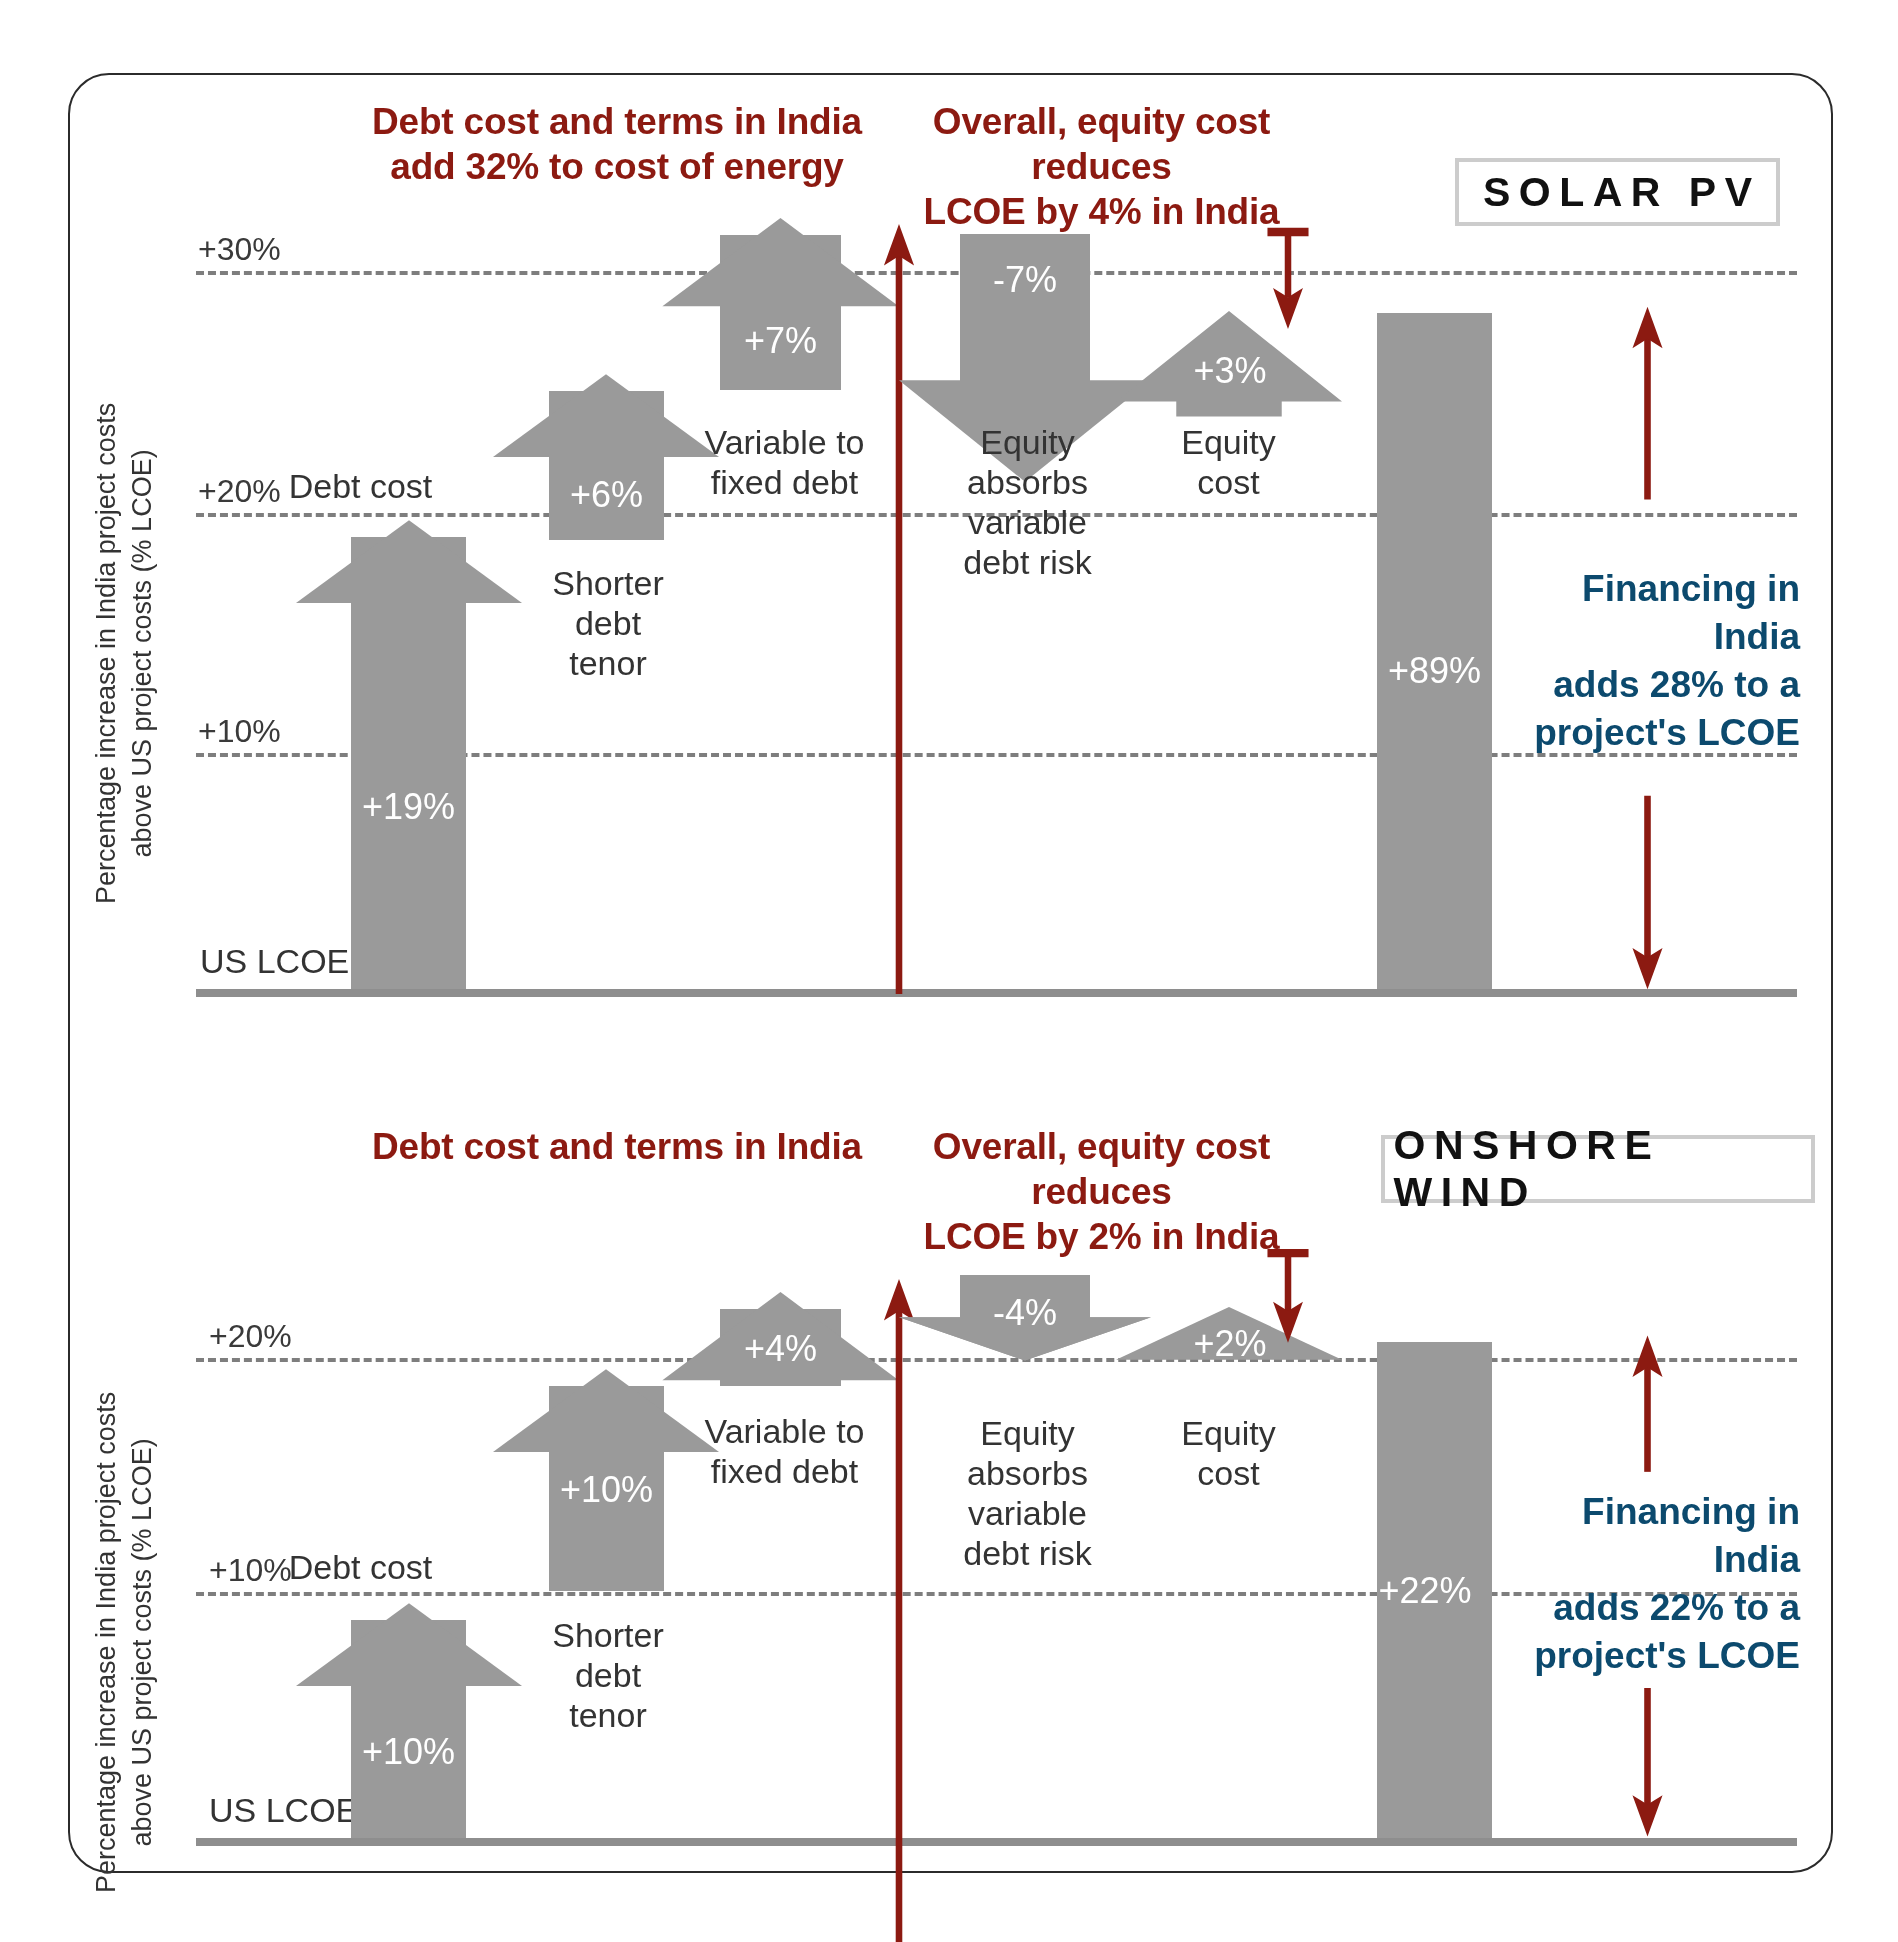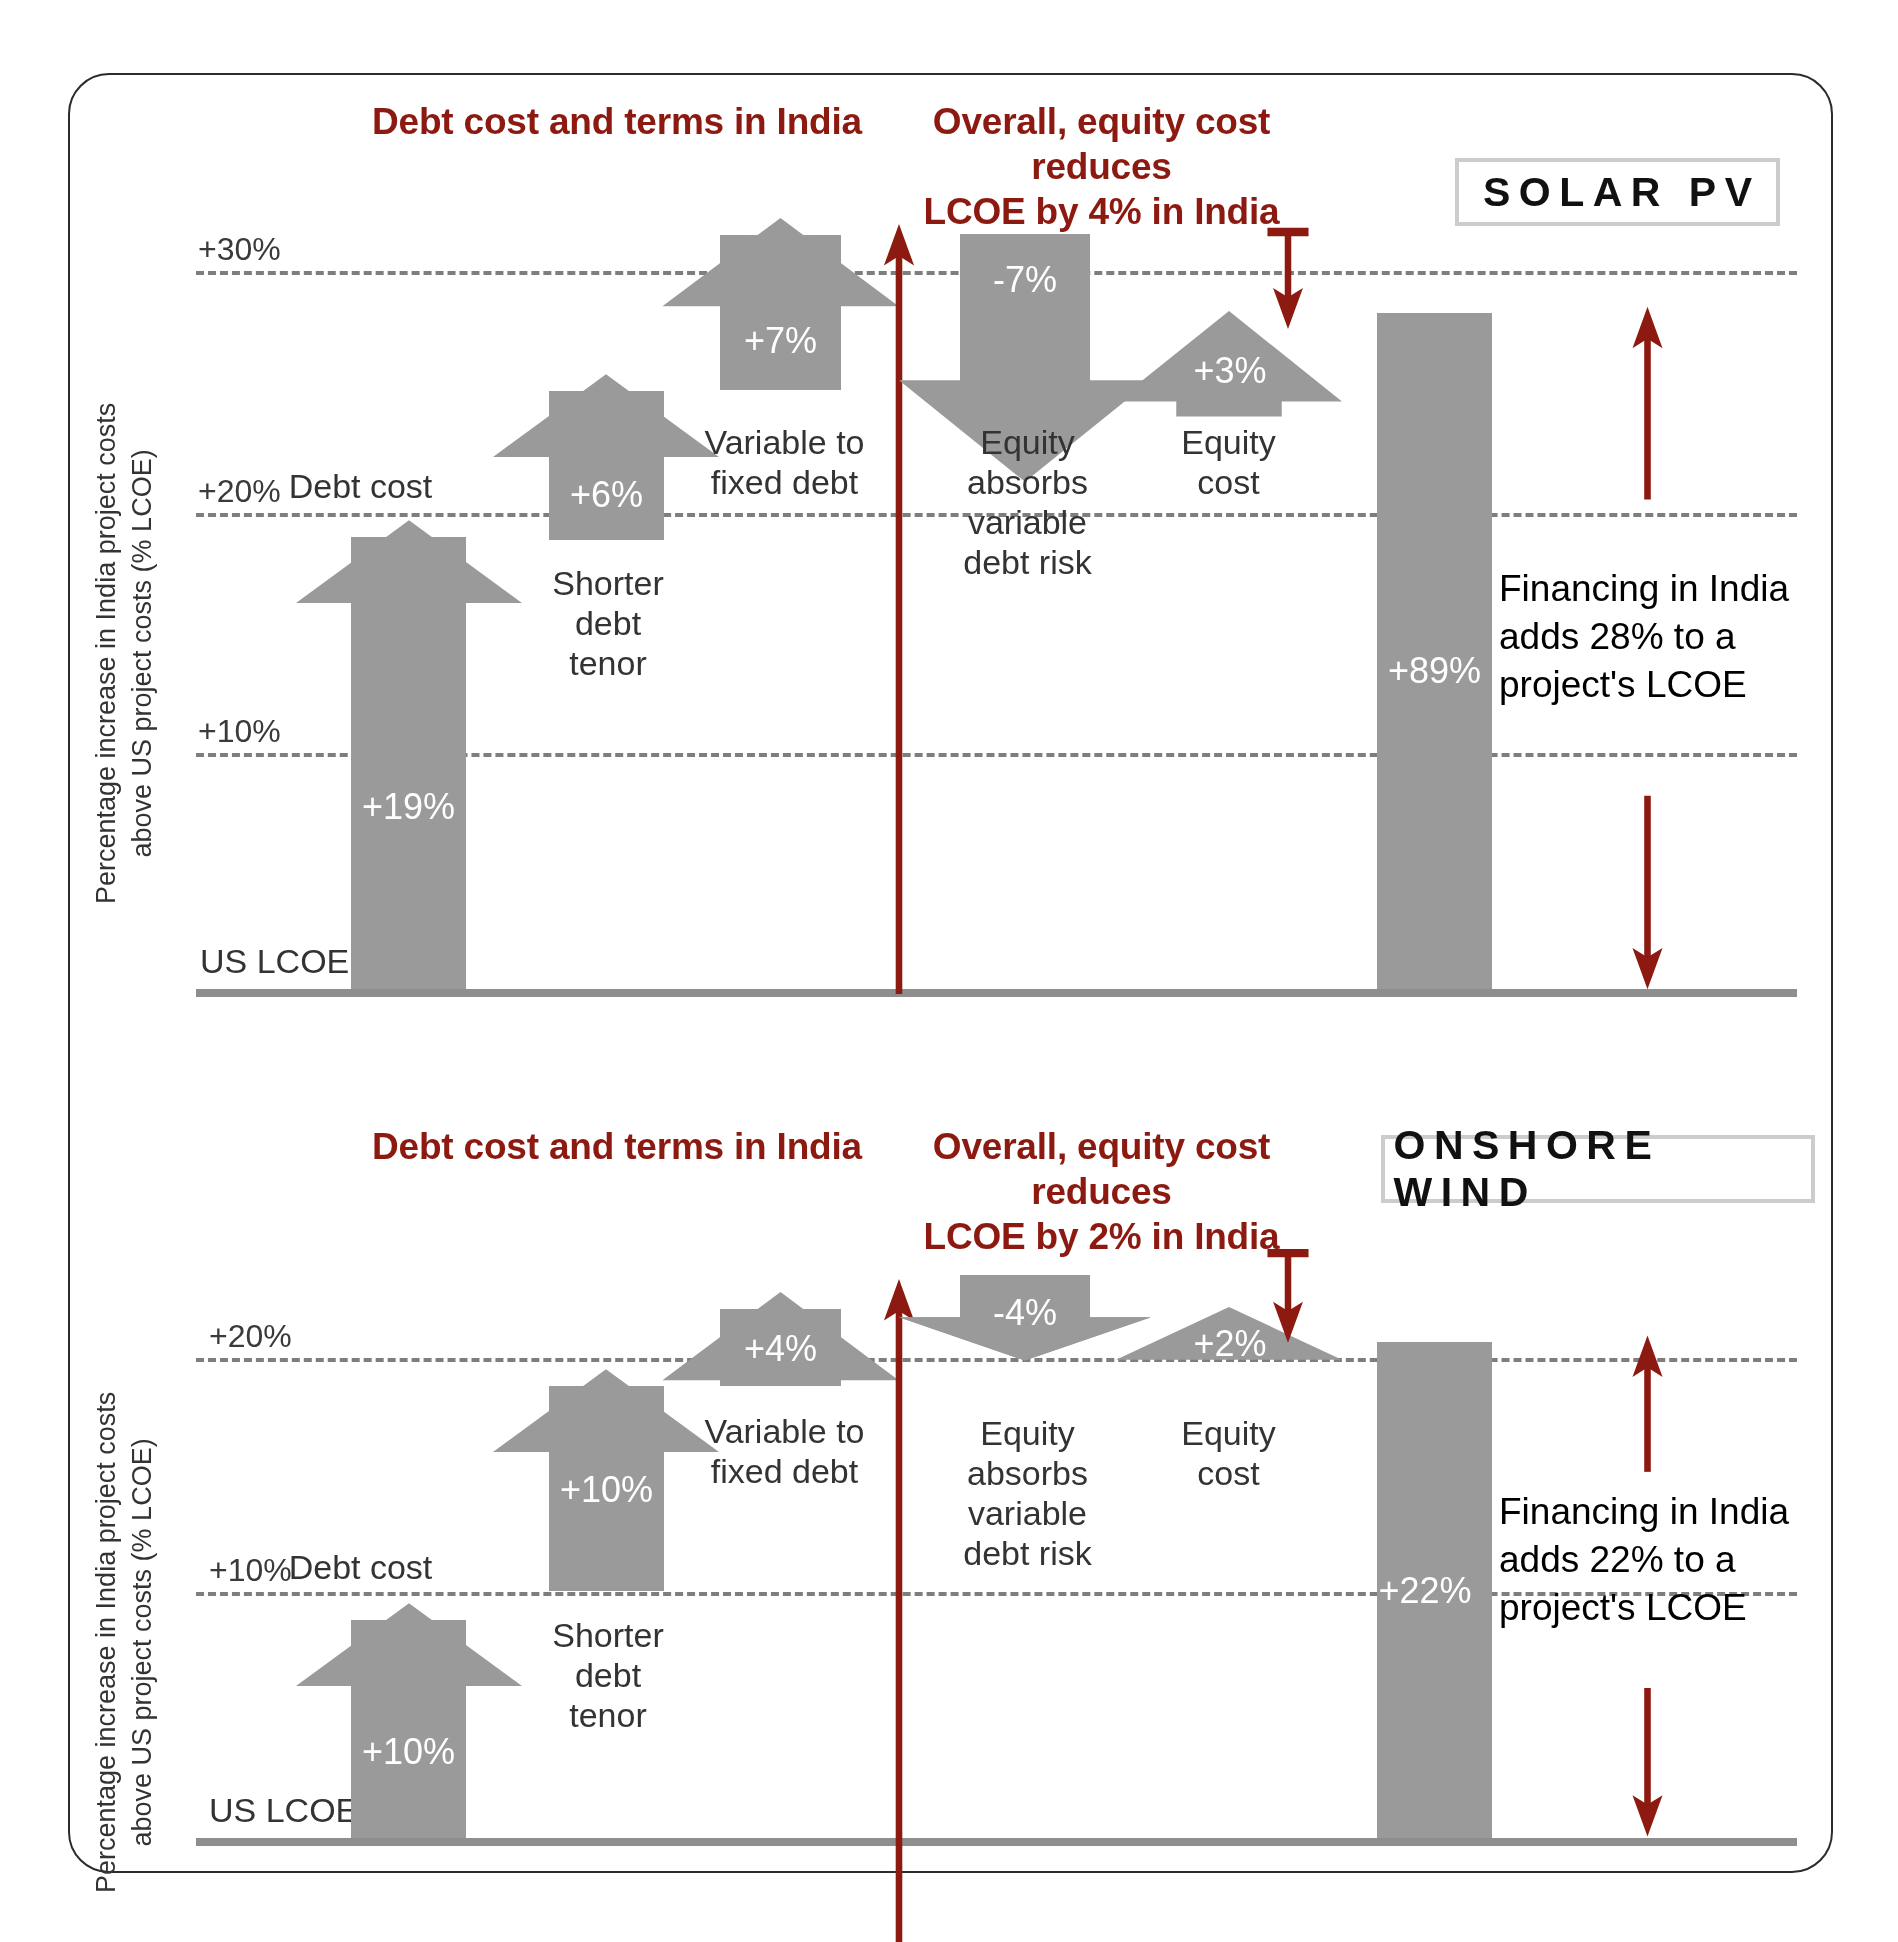--- a/index.html
+++ b/index.html
@@ -28,25 +28,25 @@
     color: #8c1a11;
     font-weight: bold;
     font-size: 37px;
     line-height: 1.22;
     text-align: center;
     font-family: "Liberation Sans", sans-serif;
     letter-spacing: -0.2px;
   }
   .redside {
     position: absolute;
-    color: #000000;
-    font-weight: normal;
+    color: #0c4a6e;
+    font-weight: bold;
     font-size: 37px;
     line-height: 1.3;
-    text-align: left;
+    text-align: right;
   }
   .axlabel {
     position: absolute;
     color: #3a3a3a;
     font-size: 32px;
     white-space: nowrap;
   }
   .catlabel {
     position: absolute;
     color: #333333;
@@ -113,20 +113,21 @@
 </head>
 <body>
 
 <div id="root">
   <div class="outer-frame"></div>
 
   <div class="panel" style="left:0;top:0;width:1898px;height:1036px;">
 
     <div class="redhead" style="left:311px; top:99px; width:612px;">
       <div>Debt cost and terms in India</div>
+      <div>add 32% to cost of energy</div>
     </div>
 
     <div class="redhead" style="left:899px; top:99px; width:405px;">
       <div>Overall, equity cost reduces</div>
       <div>LCOE by 4% in India</div>
     </div>
 
     <div class="badge" style="left:1455px; top:158px; width:325px; height:68px;">SOLAR PV</div>
 
     <div class="ytitle" style="left:-196px; top:617px; width:640px; transform:rotate(-90deg);">

